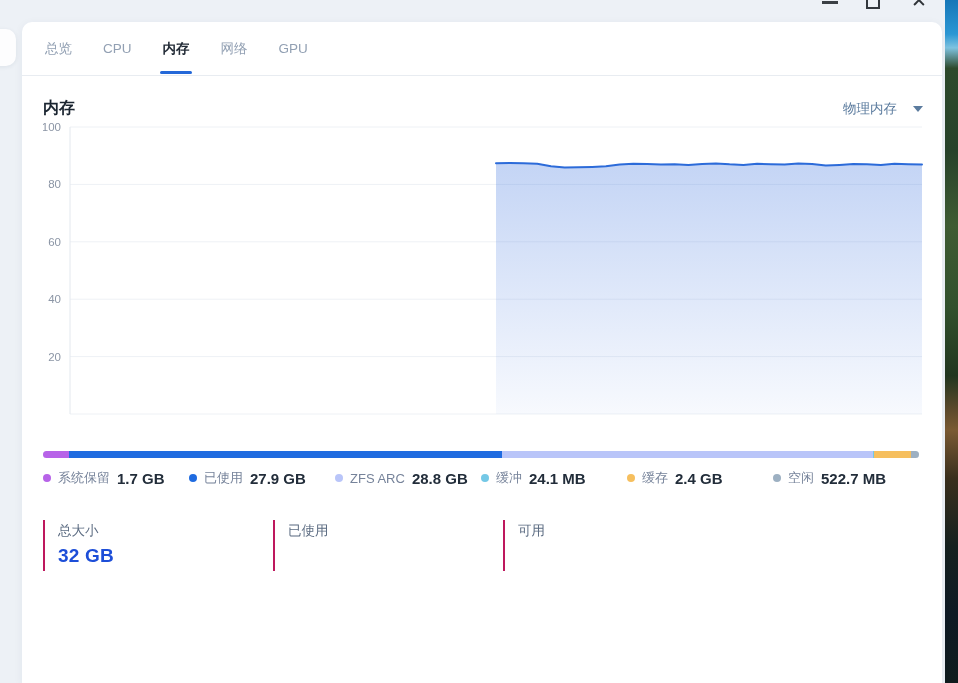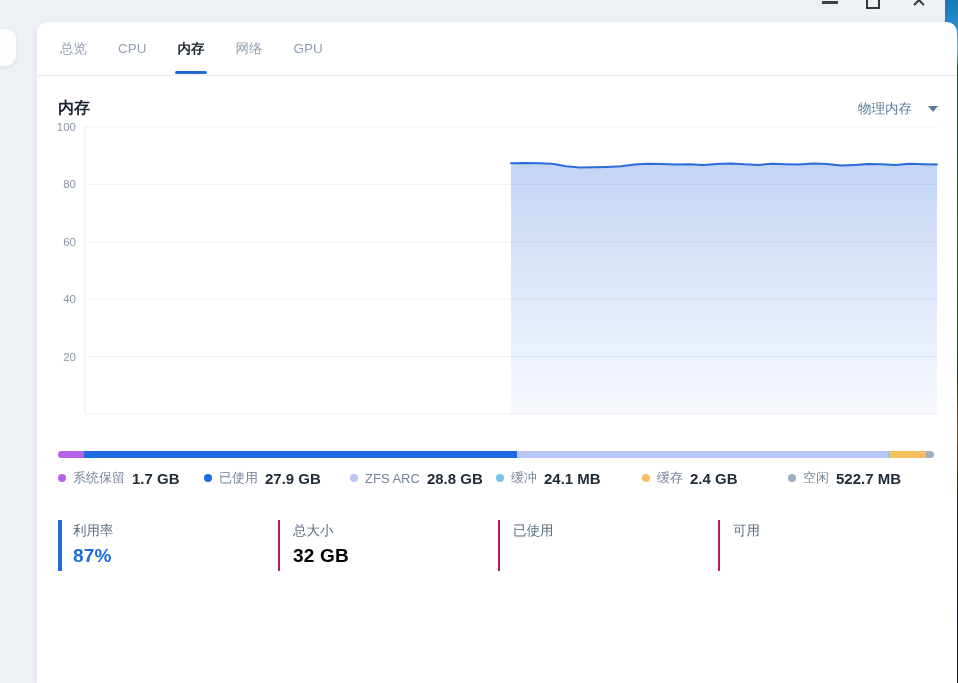--- a/index.html
+++ b/index.html
@@ -27,21 +27,21 @@
   .tb-max { top:-5px; left:866px; width:14px; height:14px; border:2px solid #33383d; background:transparent; }
   .tb-close { top:-9px; left:909px; width:20px; height:20px; font-size:19px; line-height:20px; color:#2f3438; text-align:center; font-weight:bold; }
   
   .side-handle {
     position:absolute; left:-10px; top:29px; width:26px; height:37px;
     background:#fdfdfe; border-radius:0 10px 10px 0;
     box-shadow:0 1px 4px rgba(30,50,80,.08);
   }
   
   .panel {
-    position:absolute; left:37px; top:22px; width:920px; bottom:0;
+    position:absolute; left:22px; top:22px; width:920px; bottom:0;
     background:#ffffff; border-radius:10px 10px 0 0;
     box-shadow:0 2px 10px rgba(30,50,80,.06);
   }
   .tabbar {
     height:54px; display:flex; align-items:center;
     padding-left:23px; border-bottom:1px solid #e8ecf1;
   }
   .tab {
     position:relative; height:54px; display:flex; align-items:center;
     margin-right:31px; font-size:13.5px; color:#92a0b3; cursor:pointer;
@@ -77,21 +77,21 @@
   }
   .legend-item { flex:1; display:flex; align-items:center; gap:7px; white-space:nowrap; }
   .legend-item .dot { width:8px; height:8px; border-radius:50%; flex:none; }
   .legend-item .lab { font-size:13px; color:#76839a;text-align:center; }
   .legend-item .val { font-size:15px; font-weight:bold; color:#222d3a; }
   
   .stats { margin-top:33px; display:flex; }
   .stat-card { width:230px; padding:2px 0 4px 13px; border-left:2px solid #be185d; }
   .stat-card.accent { border-left:4px solid #1f6be0; padding-left:11px; }
   .stat-label { font-size:13.5px; color:#5c6c82; margin-bottom:5px; }
-  .stat-value { font-size:19px; font-weight:bold; color:#000000; letter-spacing:.2px; }
+  .stat-value { font-size:19px; font-weight:bold; color:#1d4ed8; letter-spacing:.2px; }
   .stat-value.blue { color:#1d6ae0; }
 </style>
 </head>
 <body>
 
 <div class="wallpaper"></div>
 
 <div class="titlebar">
   <span class="tb-btn tb-min"></span>
   <span class="tb-btn tb-max"></span>
@@ -185,24 +185,20 @@
           <span class="lab">缓存</span>
           <span class="val">2.4 GB</span>
         </div>
         <div class="legend-item">
           <span class="dot" style="background: rgb(157, 176, 194);"></span>
           <span class="lab">空闲</span>
           <span class="val">522.7 MB</span>
         </div>
       </div>
     <div class="stats" id="stats">
-        <div class="stat-card accent">
-          <div class="stat-label">利用率</div>
-          <div class="stat-value blue">87%</div>
-        </div>
         <div class="stat-card">
           <div class="stat-label">总大小</div>
           <div class="stat-value">32 GB</div>
         </div>
         <div class="stat-card">
           <div class="stat-label">已使用</div>
         </div>
         <div class="stat-card">
           <div class="stat-label">可用</div>
         </div>

